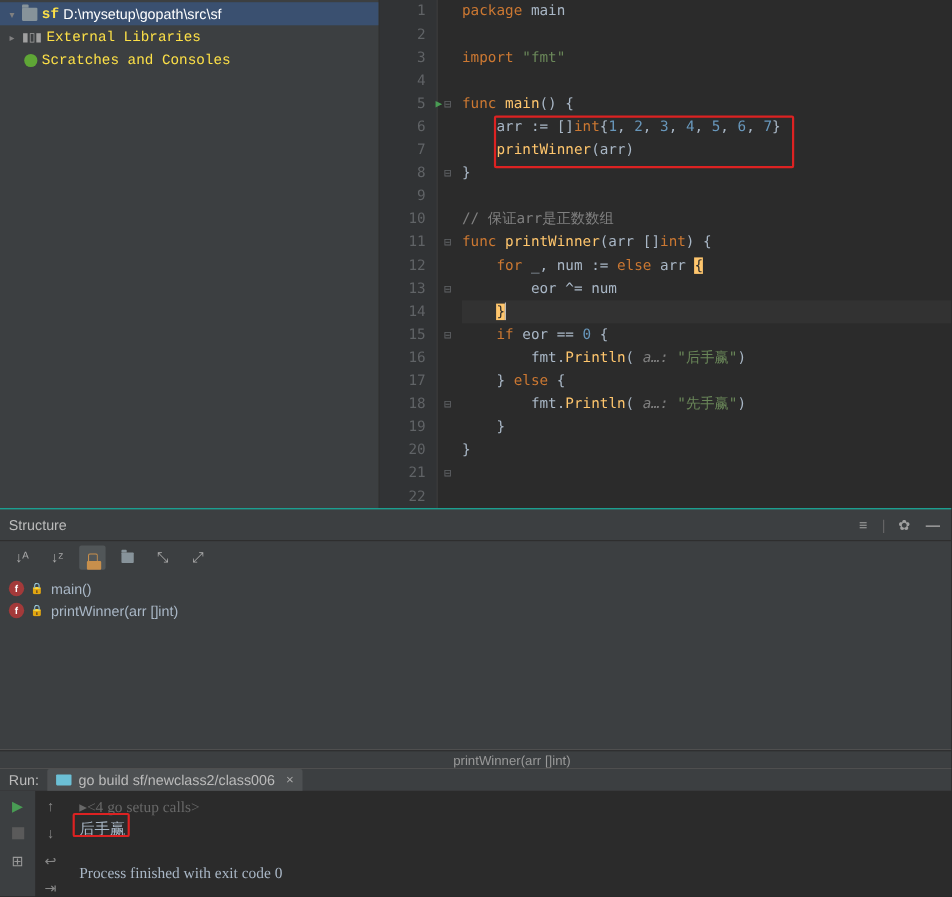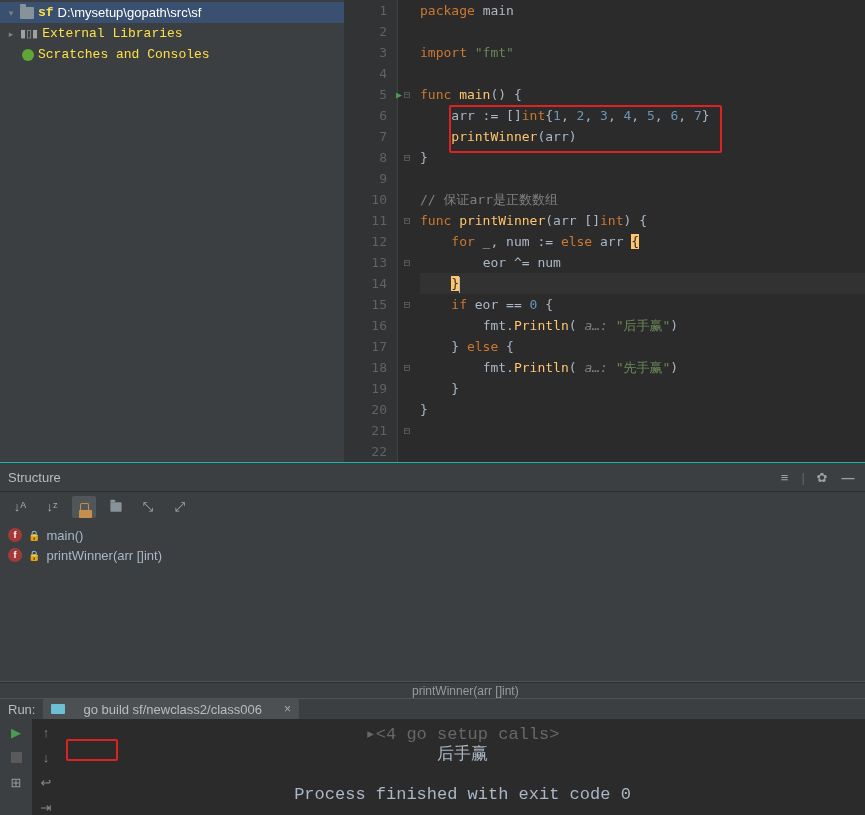--- a/index.html
+++ b/index.html
@@ -82,38 +82,38 @@
   .fn-badge { width:14px; height:14px; border-radius:50%; background:#a33a3a; color:#fff; font-size:9px; font-weight:bold; display:inline-flex; align-items:center; justify-content:center; }
   .lock-icon { color:#c78f4c; font-size:10px; }
 
   
   .breadcrumb { height:22px; background:#3c3f41; color:#999; padding-left:412px; display:flex; align-items:center; font-size:12px; border-top:1px solid #2d2d2d;}
   
   .run-head {
     height:24px; background:#3c3f41; display:flex; align-items:center; gap:8px;
     padding:0 8px; border-top:1px solid #515151; color:#bbbbbb;
   }
-  .run-tab { display:flex; align-items:center; gap:18px; background:#4d5052; height:20px; padding:0 8px; border-radius:2px 2px 0 0; }
+  .run-tab { display:flex; align-items:center; gap:6px; background:#4d5052; height:20px; padding:0 8px; border-radius:2px 2px 0 0; }
   .go-icon { width:14px; height:10px; background:#6cc0d6; border-radius:1px; display:inline-block; }
   .close-x { color:#aaa; font-size:12px; margin-left:4px;}
   .run-body { flex:1; display:flex; background:#2b2b2b; }
   .run-left {
     width:32px; background:#3c3f41; display:flex; flex-direction:column; align-items:center;
     padding-top:6px; gap:12px;
   }
   .play-icon { color:#499c54; }
   .stop-icon { width:11px; height:11px; background:#5a5a5a; display:inline-block; }
   .layout-icon { color:#999; }
   .run-left2 {
     width:28px; display:flex; flex-direction:column; align-items:center;
     padding-top:6px; gap:10px; color:#888;
   }
   .console {
-    flex:1; padding:6px 12px; font-family:Liberation Mono, monospace; font-size:17px;
-    line-height:20px; position:relative;text-align:center;
+    flex:1; padding:6px 12px; font-family:Liberation Serif, serif; font-size:14px;
+    line-height:20px; position:relative;
   }
   .dimline { color:#686868; }
   .redbox2 { position:absolute; border:2px solid #d22; border-radius:2px; pointer-events:none; }
 </style>
 </head>
 <body>
 
 <div class="top-area">
 
   <div class="left-panel">

